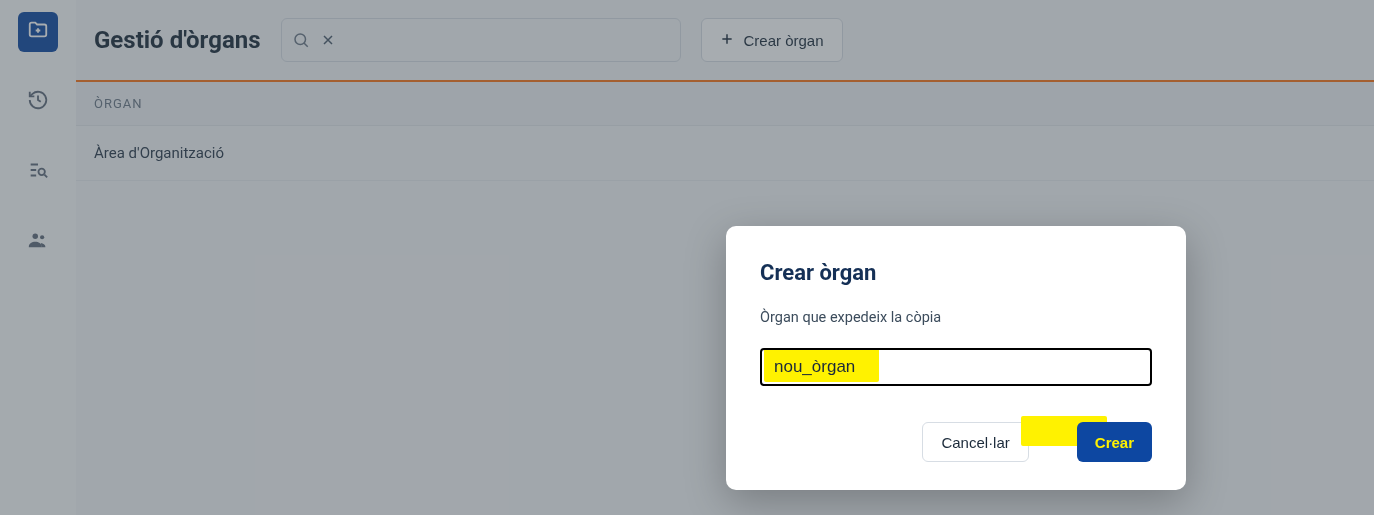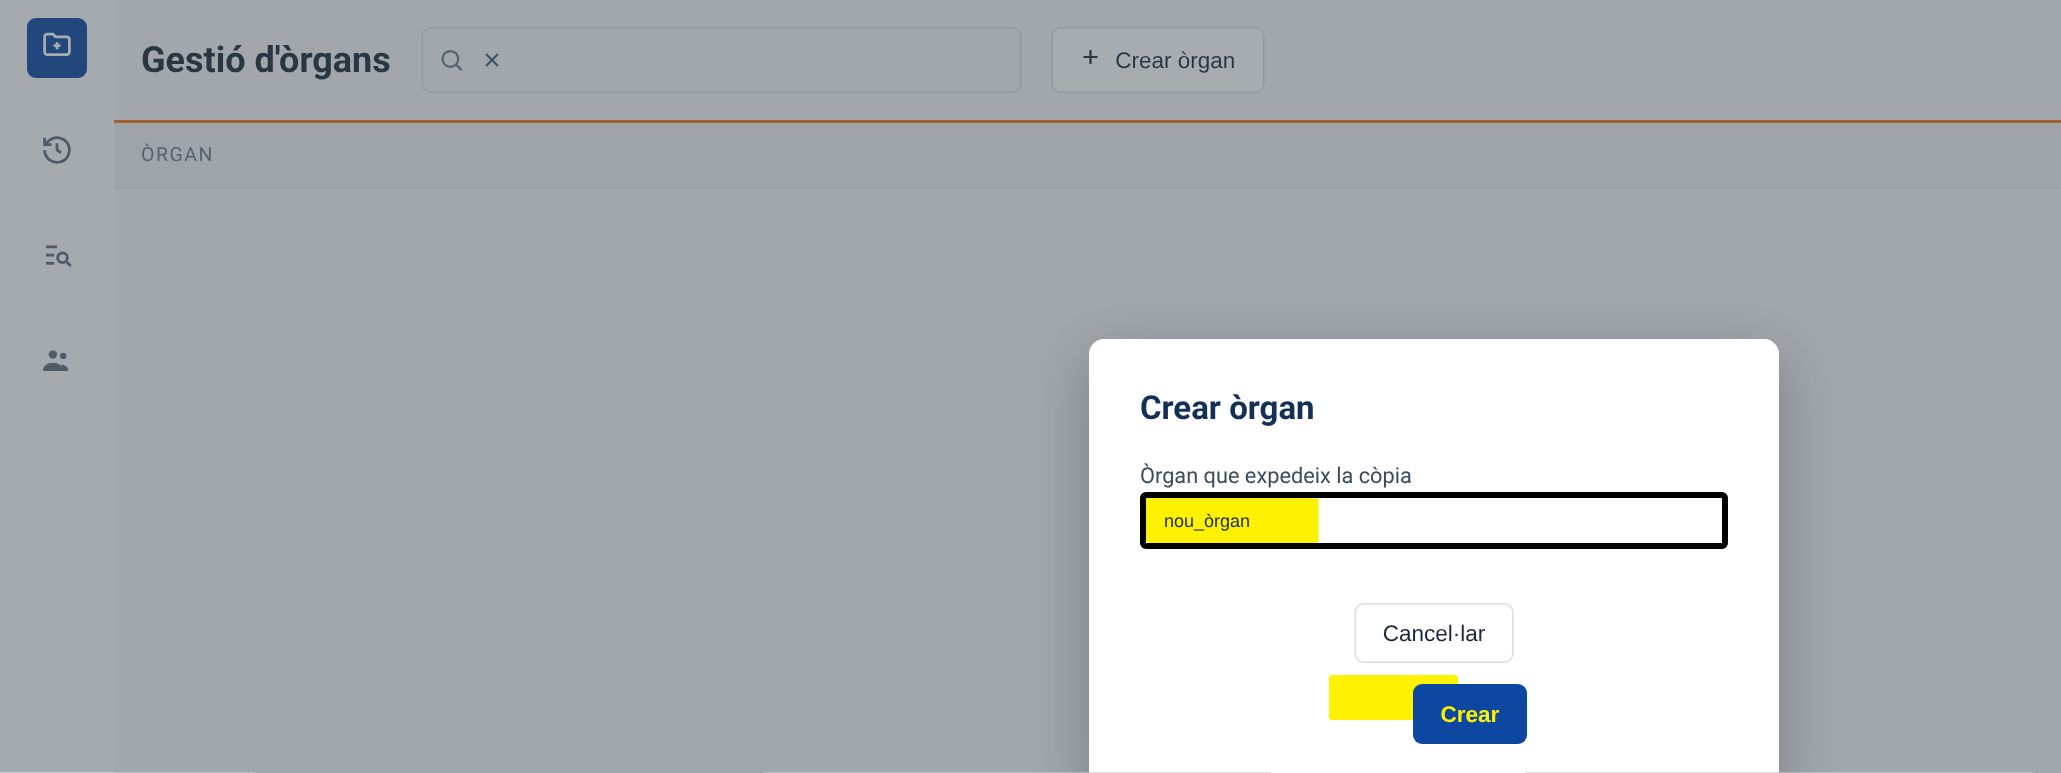--- a/index.html
+++ b/index.html
@@ -135,55 +135,53 @@
   }
   .modal-title {
     font-size: 22px;
     font-weight: 700;
     color: #153056;
     margin-bottom: 24px;
   }
   .modal-label {
     font-size: 14.5px;
     color: #3c4c5c;
-    margin-bottom: 2px;
+    margin-bottom: 22px;
   }
   .hl-wrap {
     position: relative;
     margin-bottom: 36px;
   }
   .hl-yellow-1 {
     position: absolute;
     left: 4px;
     top: 0px;
     width: 115px;
     height: 34px;
     background: #fff200;
     z-index: 0;
     border-radius: 2px;
   }
   .modal-input {
     position: relative;
     z-index: 1;
     width: 100%;
     height: 38px;
-    border: 4px solid #000000;
+    border: 2px solid #000000;
     border-radius: 4px;
     padding: 4px 12px;
-    font-size: 12px;
+    font-size: 17px;
     color: #1b2a3a;
     background: transparent;
     outline: none;
   }
   .modal-actions {
     display: flex;
     justify-content: flex-end;
-    gap: 14px;
-    align-items: center;
-    flex-direction: column;
+    align-items: center;
   }
   .btn-cancel {
     border: 1px solid #d7dde4;
     background: #fff;
     border-radius: 6px;
     height: 40px;
     padding: 0 18px;
     font-size: 15px;
     color: #1b2a3a;
     cursor: pointer;
@@ -288,20 +286,23 @@
           <svg viewBox="0 0 24 24" fill="none" stroke="currentColor" stroke-width="2.5">
               <path d="M12 4v16M4 12h16"></path>
             </svg>
         </span>
         <span>Crear òrgan</span>
       </button>
     </div>
 
     <div class="table-header">
       <span>ÒRGAN</span>
+    </div>
+    <div class="table-row">
+      <span>Àrea d'Organització</span>
     </div>
   </main>
 </div>
 
 <div class="overlay"></div>
 
 <div class="modal">
   <h2 class="modal-title">Crear òrgan</h2>
   <div class="modal-label">Òrgan que expedeix la còpia</div>
   <div class="hl-wrap">

